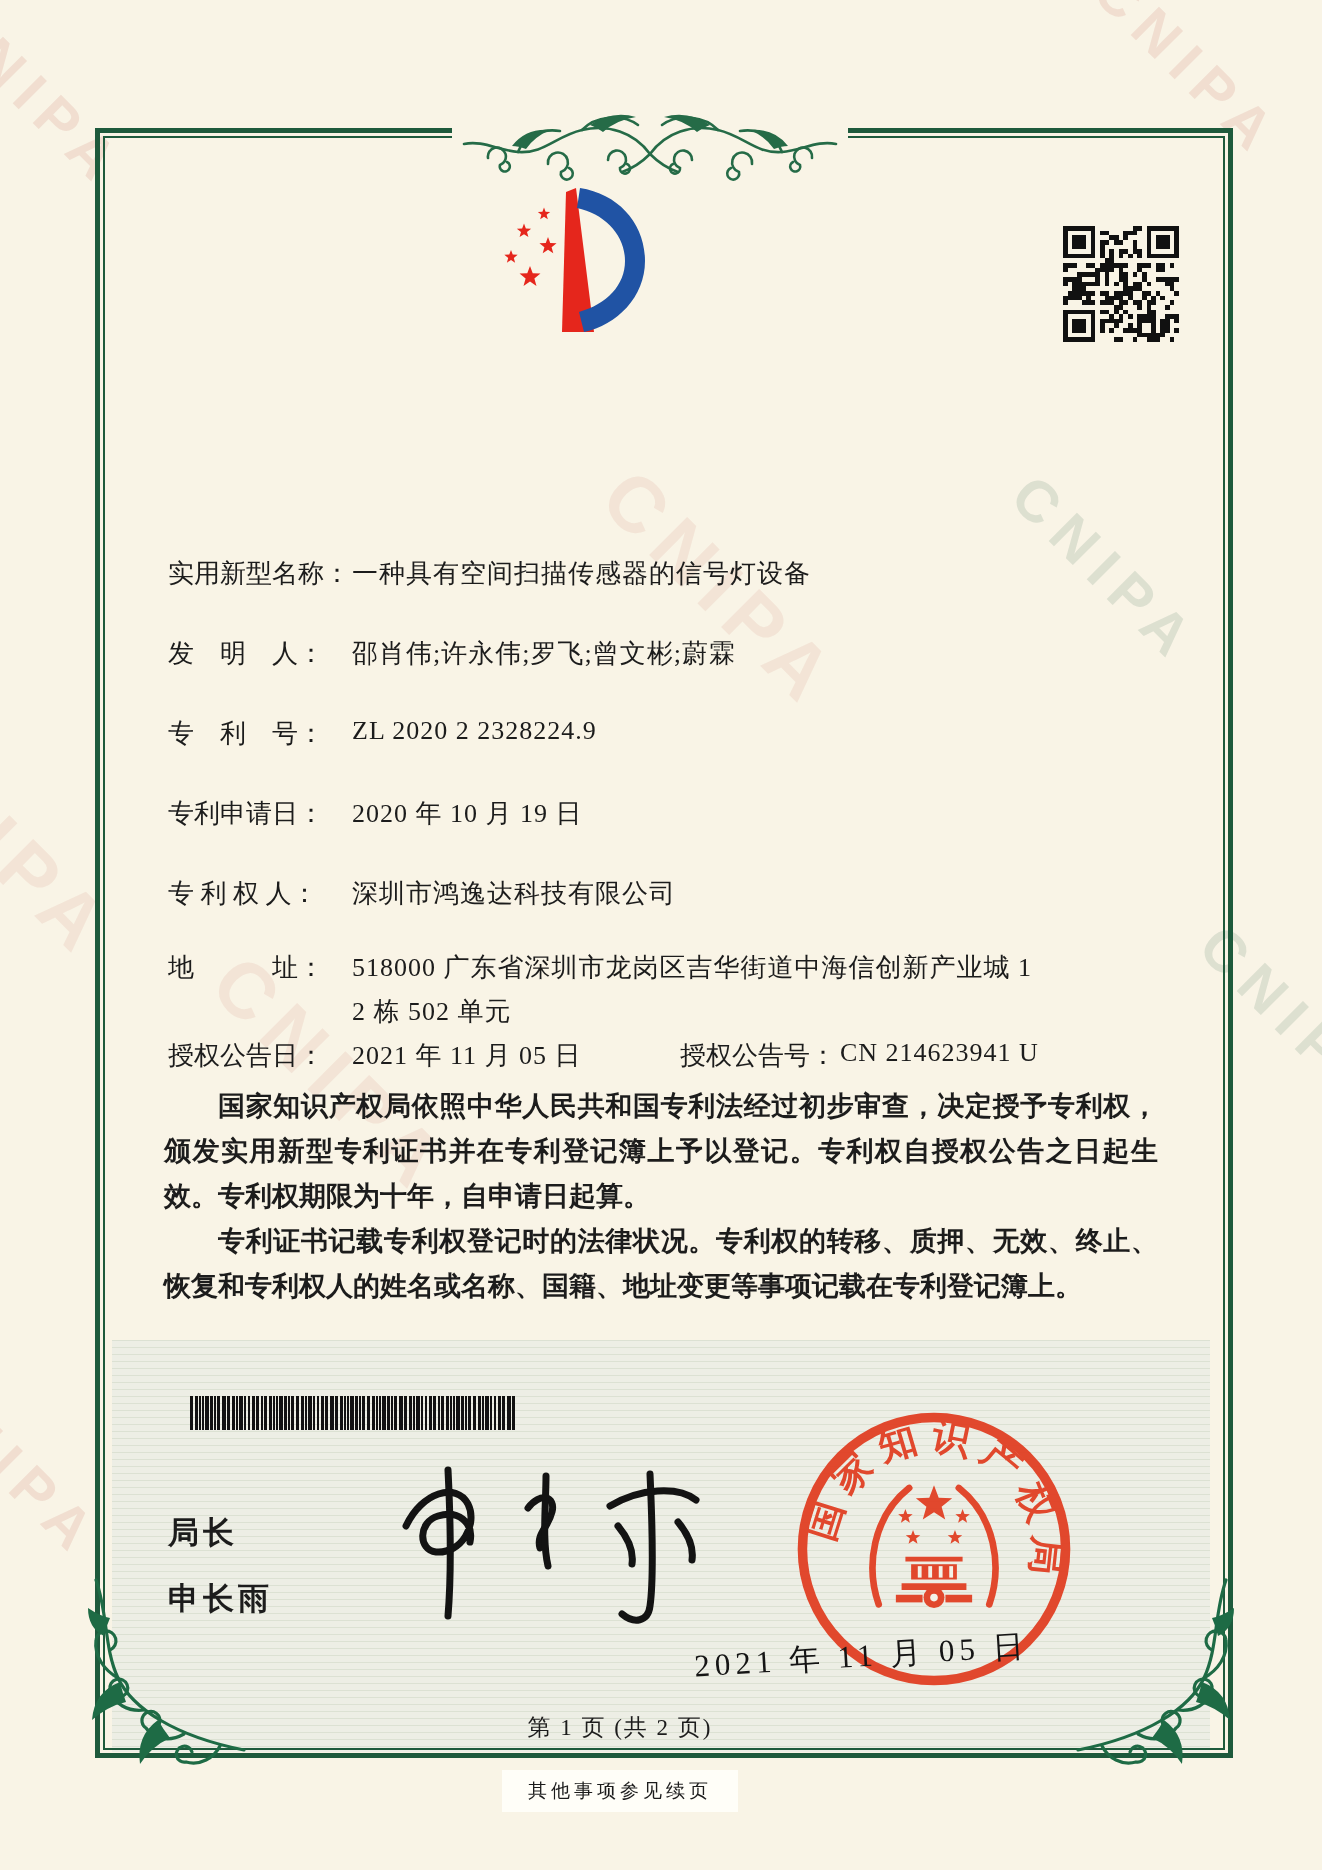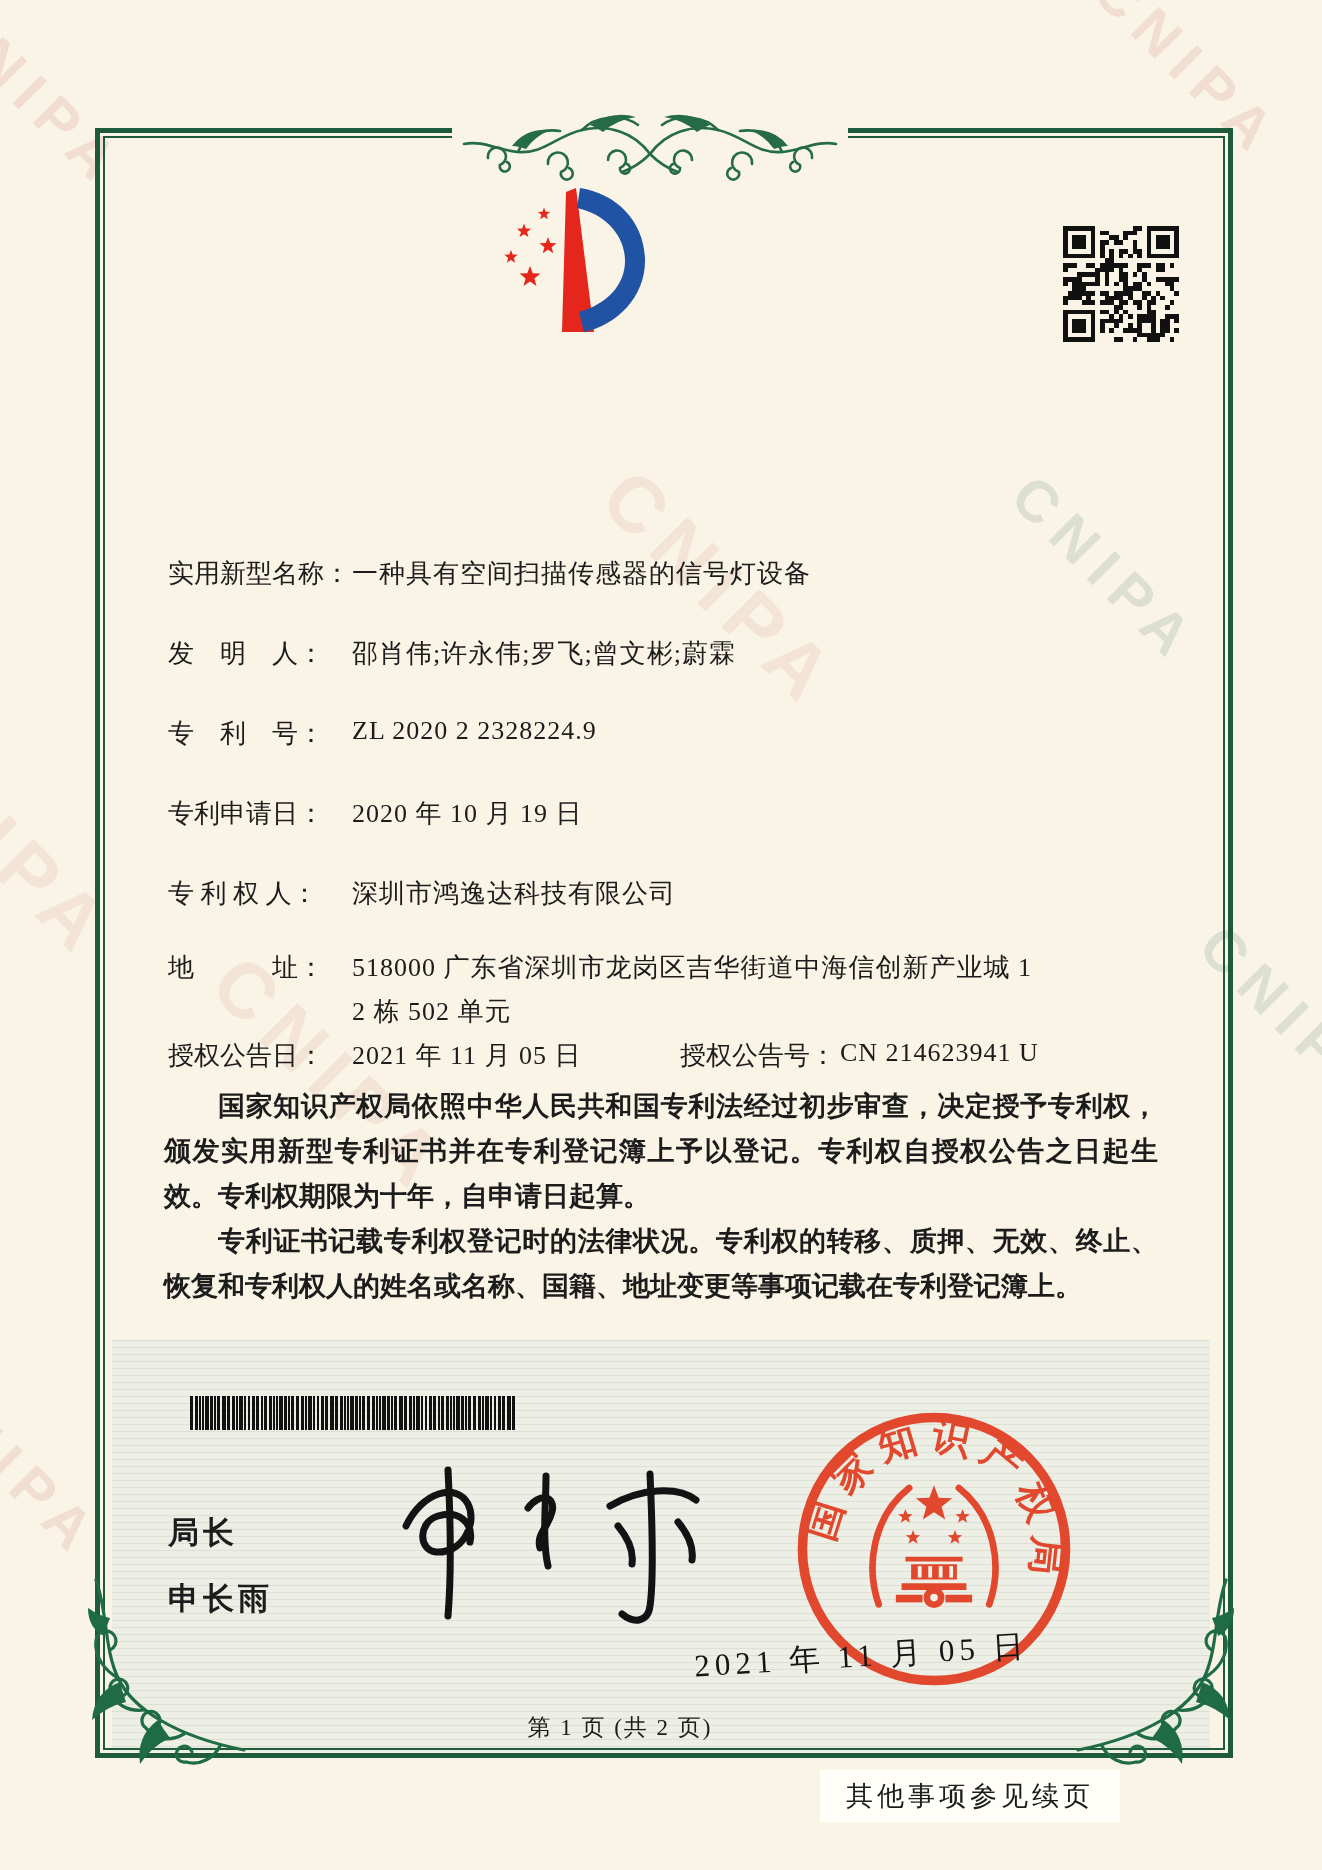--- a/index.html
+++ b/index.html
@@ -61,21 +61,21 @@
   .director-name{position:absolute;left:168px;top:1578px;z-index:4;
     font-family:"Liberation Sans","DejaVu Sans",sans-serif;font-weight:bold;font-size:31px;letter-spacing:4px;}
   .signature{position:absolute;left:378px;top:1448px;width:370px;height:215px;z-index:4;}
   .seal{position:absolute;left:791px;top:1406px;width:286px;height:286px;z-index:4;}
   .seal-date{
     position:absolute;left:694px;top:1630px;width:510px;z-index:5;
     font-size:31px;letter-spacing:5px;color:#151515;
     transform:rotate(-3.5deg);white-space:nowrap;
   }
   .page-info{position:absolute;left:120px;top:1712px;width:1000px;z-index:4;text-align:center;font-size:23px;letter-spacing:2px;}
-  .continuation{position:absolute;left:120px;top:1770px;width:1000px;z-index:4;text-align:right;font-size:27px;letter-spacing:4px;}
+  .continuation{position:absolute;left:120px;top:1770px;width:1000px;z-index:4;text-align:center;font-size:19px;letter-spacing:4px;}
   .continuation span{background:#fffef8;padding:8px 26px;display:inline-block;}
 </style>
 </head>
 <body>
 
 <div class="page">
 
   <span class="wm" style="left:-28px;top:-14px;">CNIPA</span>
   <span class="wm" style="left:1128px;top:-44px;">CNIPA</span>
   <span class="wm big" style="left:648px;top:452px;">CNIPA</span>

